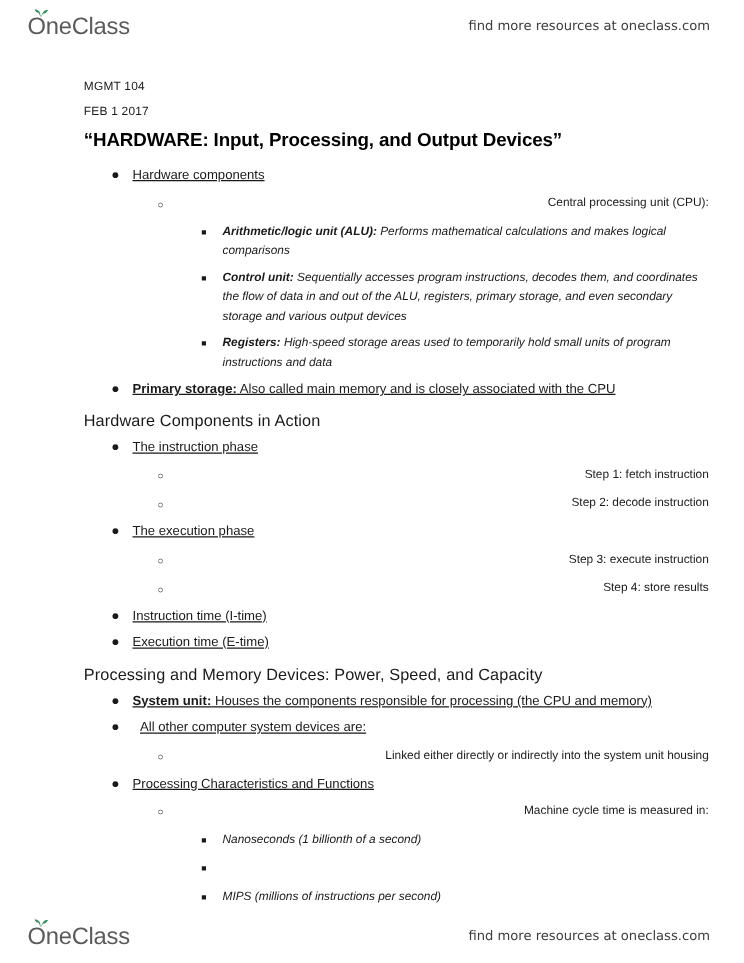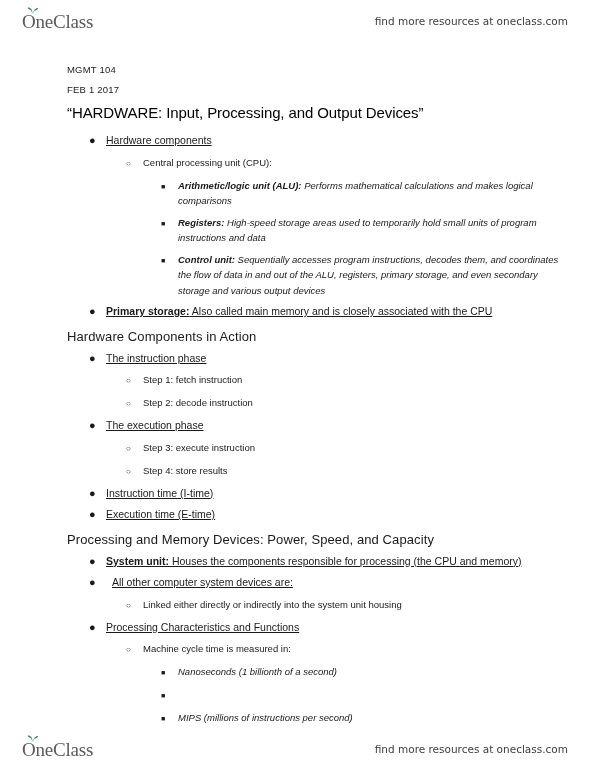--- a/index.html
+++ b/index.html
@@ -38,21 +38,21 @@
   .band.footer { top: 728px; }
 
   .brand {
     position: absolute;
     left: 22px;
     display: flex;
     align-items: flex-start;
     user-select: none;
   }
   .brand-text {
-    font-family: Liberation Serif, serif;
+    font-family: Liberation Sans, sans-serif;
     font-size: 19px;
     letter-spacing: -0.2px;
     color: #5b5b5b;
     line-height: 1;
     position: relative;
   }
   
   .sprout {
     position: absolute;
     left: 5px;
@@ -80,21 +80,21 @@
 
   .meta-line {
     font-size: 9.5px;
     color: #1a1a1a;
     letter-spacing: 0.2px;
     margin-bottom: 9px;
   }
 
   .doc-title {
     font-size: 15px;
-    font-weight: normal;
+    font-weight: bold;
     color: #000;
     letter-spacing: -0.1px;
     margin: 4px 0 12px 0;
     white-space: nowrap;
   }
 
   .section-head {
     font-size: 13px;
     font-weight: normal;
     color: #1a1a1a;
@@ -121,21 +121,21 @@
   }
 
   
   .lv1 { padding-left: 22px; }
   .lv1 .marker { width: 17px; font-size: 11px; }
   .lv1 .txt { font-size: 10.5px; text-decoration: underline; }
 
   
   .lv2 { padding-left: 59px; }
   .lv2 .marker { width: 17px; font-size: 8px; line-height: 17px; }
-  .lv2 .txt { font-size: 9.5px; }
+  .lv2 .txt { font-size: 9.5px; text-align: right; }
 
   
   .lv3 { padding-left: 94px; }
   .lv3 .marker { width: 17px; font-size: 7px; line-height: 17px; }
   .lv3 .txt { font-size: 9.5px; font-style: italic; }
 
   
   .lv1.nudge .txt { padding-left: 6px; }
 
   b.lead { font-weight: bold; }
@@ -170,25 +170,25 @@
         <div class="row lv2">
           <span class="marker">○</span>
           <span class="txt">Central processing unit (CPU):</span>
         </div>
         <div class="row lv3">
           <span class="marker">■</span>
           <span class="txt"><b class="lead">Arithmetic/logic unit (ALU):</b><span> Performs mathematical calculations and makes logical comparisons</span></span>
         </div>
         <div class="row lv3">
           <span class="marker">■</span>
+          <span class="txt"><b class="lead">Control unit:</b><span> Sequentially accesses program instructions, decodes them, and coordinates the flow of data in and out of the ALU, registers, primary storage, and even secondary storage and various output devices</span></span>
+        </div>
+        <div class="row lv3">
+          <span class="marker">■</span>
           <span class="txt"><b class="lead">Registers:</b><span> High-speed storage areas used to temporarily hold small units of program instructions and data</span></span>
-        </div>
-        <div class="row lv3">
-          <span class="marker">■</span>
-          <span class="txt"><b class="lead">Control unit:</b><span> Sequentially accesses program instructions, decodes them, and coordinates the flow of data in and out of the ALU, registers, primary storage, and even secondary storage and various output devices</span></span>
         </div>
         <div class="row lv1">
           <span class="marker">●</span>
           <span class="txt"><b class="lead">Primary storage:</b><span>  Also called main memory and is closely associated with the CPU</span></span>
         </div>
         <div class="section-head">Hardware Components in Action</div>
         <div class="row lv1">
           <span class="marker">●</span>
           <span class="txt">The instruction phase</span>
         </div>

